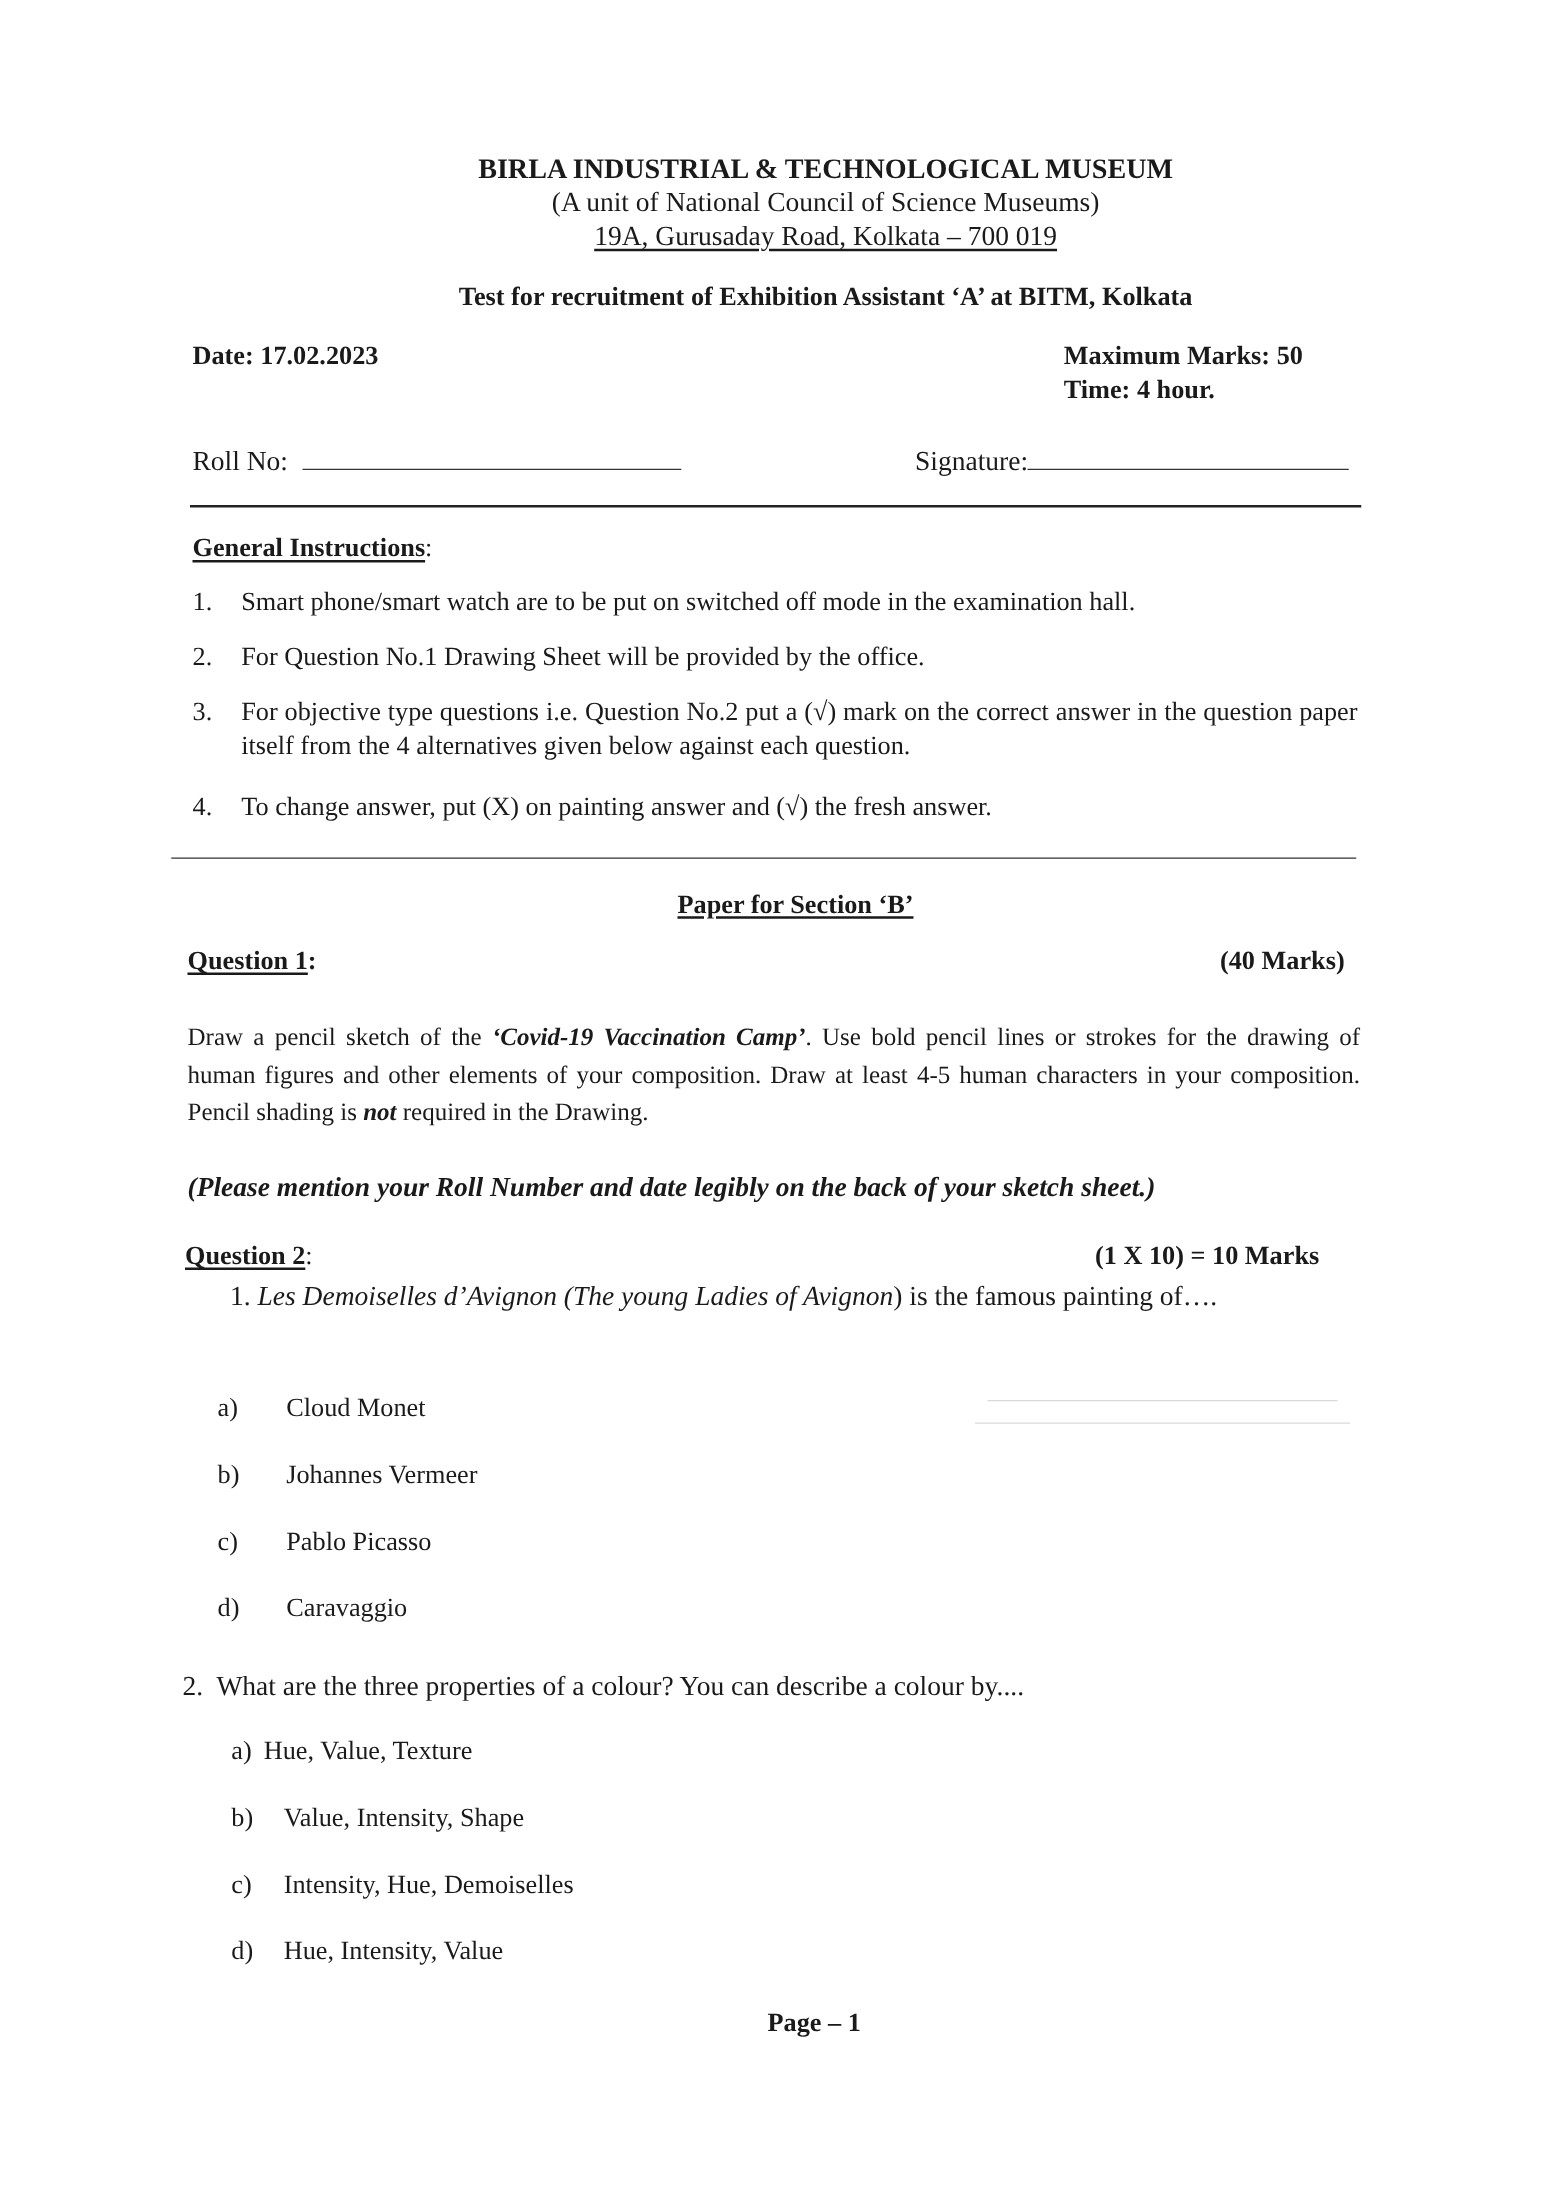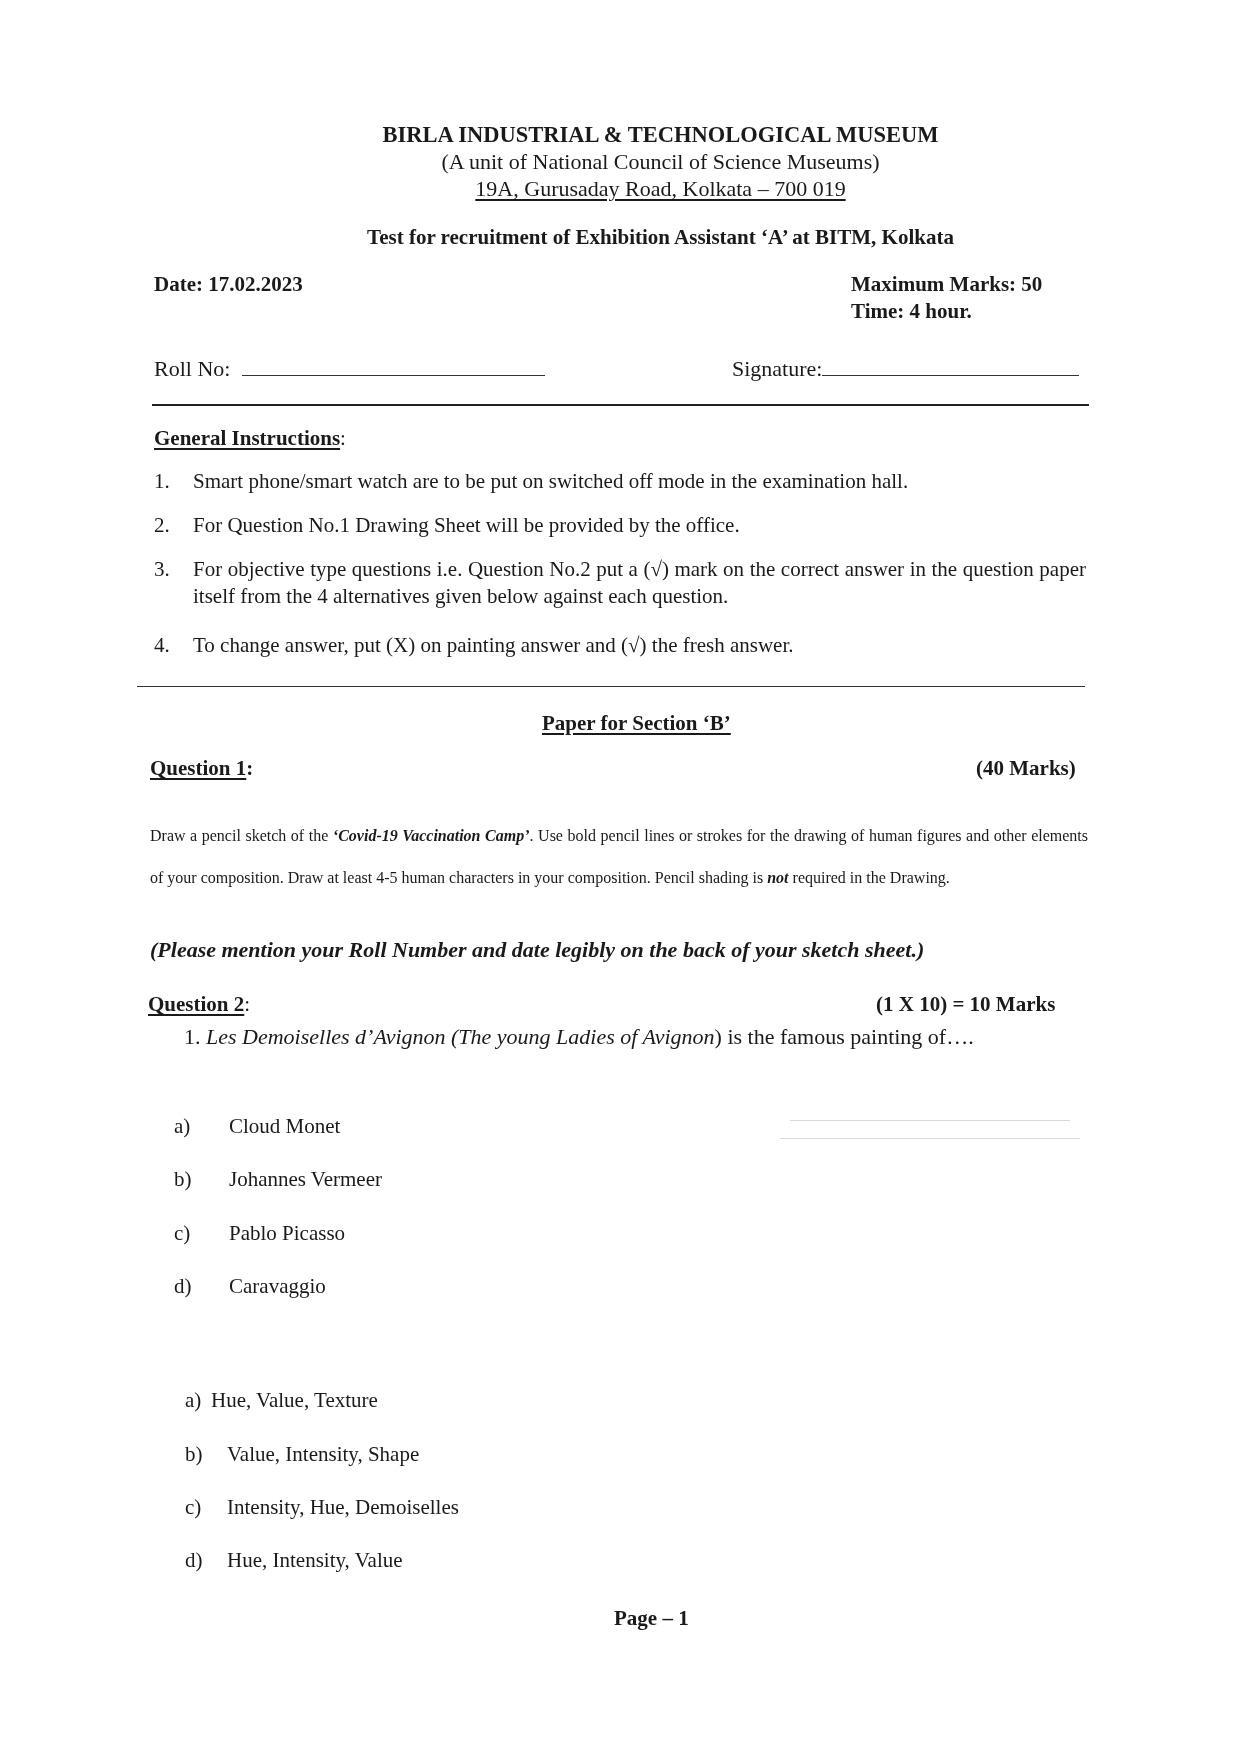--- a/index.html
+++ b/index.html
@@ -12,21 +12,21 @@
   .abs { position: absolute; white-space: nowrap; }
   .center { left: 0; width: 1241px; text-align: center; }
   .bold { font-weight: bold; }
   .ital { font-style: italic; }
   .ul { text-decoration: underline; text-underline-offset: 3px; }
   .f20 { font-size: 21px; }
   .f21 { font-size: 22px; }
   .hr { position: absolute; height: 0; border-top: 2px solid #222; }
   .hr.thin { border-top-width: 1.5px; border-color: #333; }
   .blank { display: inline-block; border-bottom: 1.3px solid #333; vertical-align: baseline; height: 1px; }
-  .para { position: absolute; font-size: 16px; line-height: 42px; text-align: justify; white-space: normal; }
+  .para { position: absolute; font-size: 20px; line-height: 30px; text-align: justify; white-space: normal; }
   .instr { position: absolute; font-size: 21px; line-height: 27px; white-space: normal; }
   .instr .num { position: absolute; left: 0; width: 30px; }
   .instr .txt { position: absolute; left: 39px; right: 0; text-align: justify; }
   .opt { position: absolute; font-size: 21px; white-space: nowrap; }
   .opt .letter { position: absolute; left: 0; }
   .opt .txt { position: absolute; }
   .speck { position: absolute; background: #d9d9d9; }
 </style>
 </head>
 <body>
@@ -100,20 +100,24 @@
     </div>
   <div class="opt" style="left:174px; top:1221px;">
       <span class="letter">c)</span>
       <span class="txt" style="left:55px;">Pablo Picasso</span>
     </div>
   <div class="opt" style="left:174px; top:1274px;">
       <span class="letter">d)</span>
       <span class="txt" style="left:55px;">Caravaggio</span>
     </div>
 
+  <div class="abs f21" style="left:146px; top:1336px;">
+    <span>2.</span>&nbsp;
+    <span>What are the three properties of a colour? You can describe a colour by....</span>
+  </div>
   <div class="opt" style="left:185px; top:1388px;">
       <span class="letter">a)</span>
       <span class="txt" style="left:26px;">Hue, Value, Texture</span>
     </div>
   <div class="opt" style="left:185px; top:1442px;">
       <span class="letter">b)</span>
       <span class="txt" style="left:42px;">Value, Intensity, Shape</span>
     </div>
   <div class="opt" style="left:185px; top:1495px;">
       <span class="letter">c)</span>

